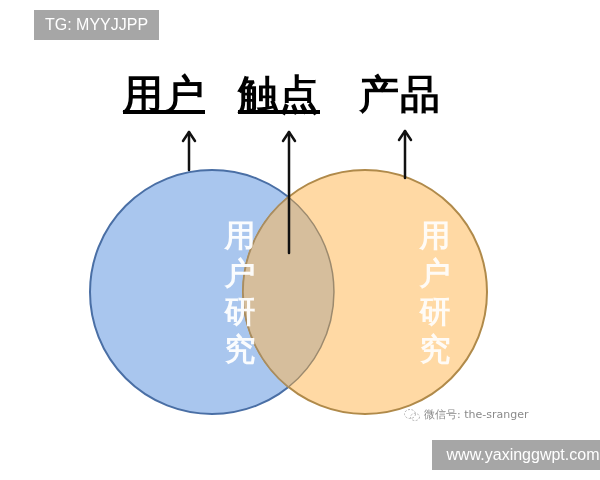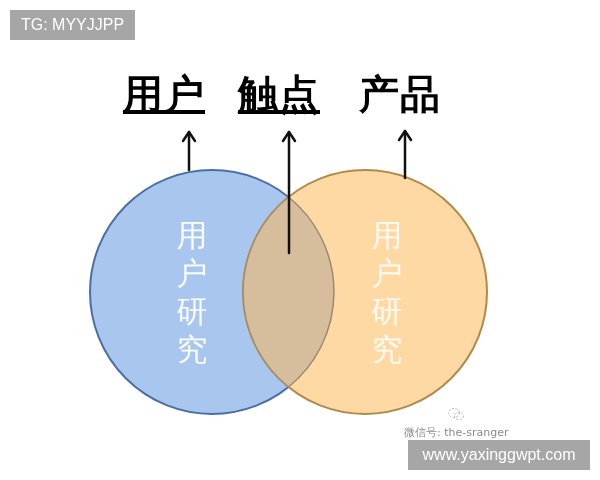--- a/index.html
+++ b/index.html
@@ -16,20 +16,21 @@
     }
     .badge {
       position: absolute;
       background: #a6a6a6;
       color: #ffffff;
       font-family: "Liberation Sans", sans-serif;
       display: flex;
       align-items: center;
       justify-content: center;
       box-sizing: border-box;
+      margin-left: 24px;
     }
     #badge-top {
       left: 10px;
       top: 10px;
       width: 125px;
       height: 30px;
       font-size: 16px;
     }
     #badge-bottom {
       left: 408px;
@@ -58,39 +59,39 @@
       white-space: nowrap;
     }
     #title-user { left: 123px; text-decoration: underline; }
     #title-touch { left: 238px; text-decoration: underline; }
     #title-product { left: 359px; }
     .vtext {
       position: absolute;
       width: 36px;
       color: #ffffff;
       font-family: "DejaVu Sans", sans-serif;
-      font-weight: normal;
+      font-weight: bold;
       font-size: 31px;
       line-height: 38px;
       text-align: center;
       word-break: break-all;
+      margin-left: 48px;
     }
     #vtext-left { left: 174px; top: 216px; opacity: 0.95; }
     #vtext-right { left: 369px; top: 216px; opacity: 0.9; }
     .watermark {
       position: absolute;
       left: 404px;
       top: 407px;
       display: flex;
       align-items: center;
       gap: 4px;
       color: #8a8a8a;
       font-size: 11px;
       font-family: "DejaVu Sans", sans-serif;
-      flex-direction: column;
     }
     .wm-icon {
       width: 16px;
       height: 14px;
       position: relative;
     }
   </style>
 </head>
 <body>
 

